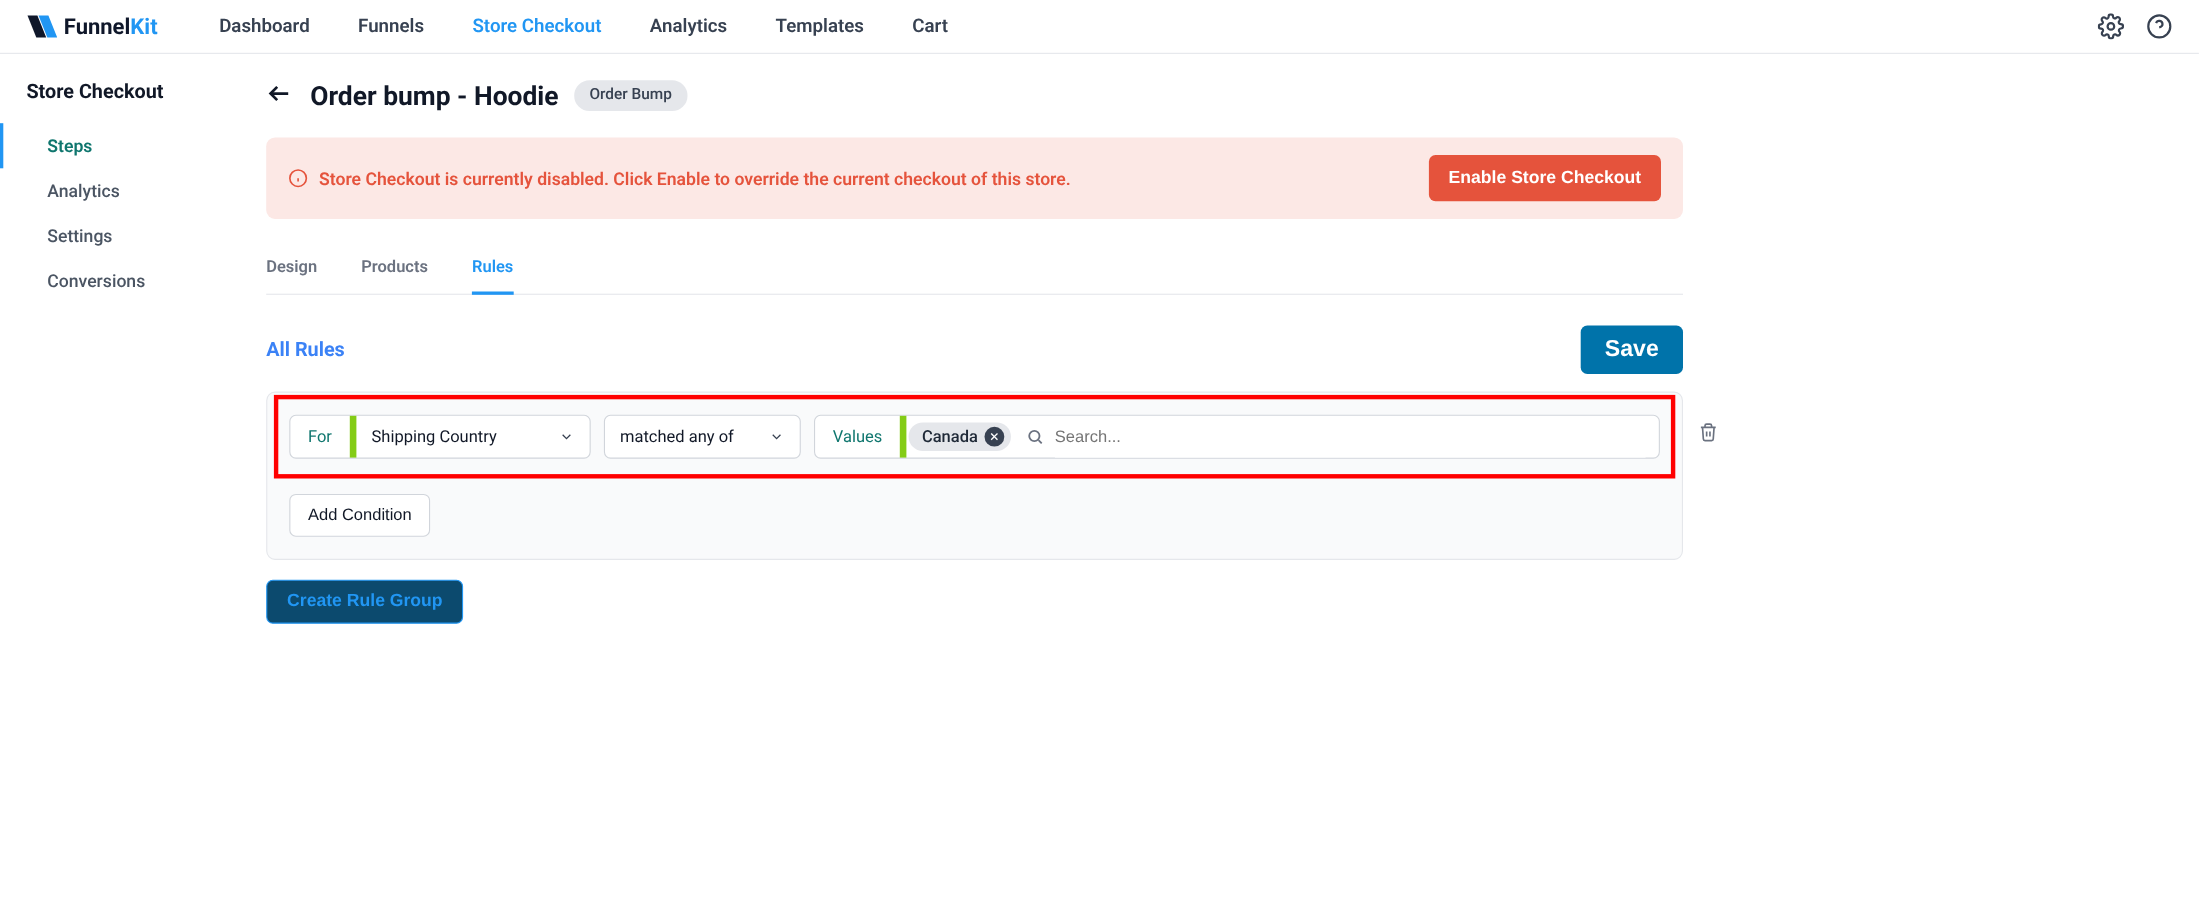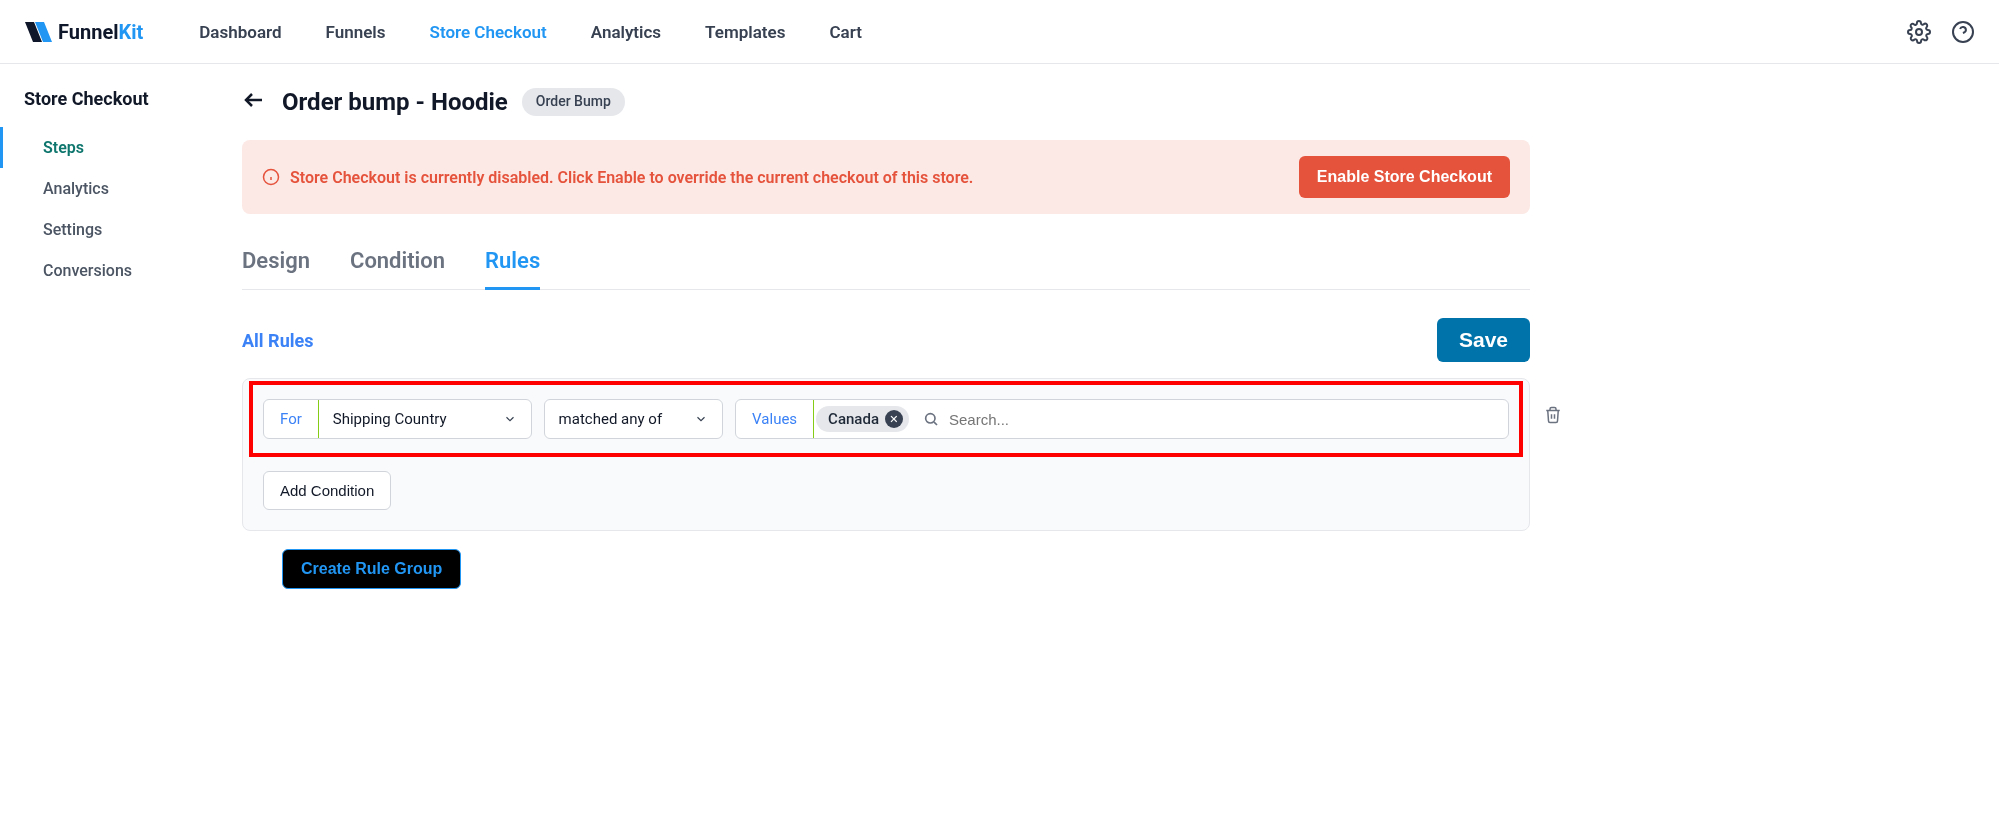--- a/index.html
+++ b/index.html
@@ -7,21 +7,21 @@
       font-family: -apple-system, BlinkMacSystemFont, "Segoe UI", Roboto, sans-serif;
       background: #fff;
       color: #1f2937;
     }
 
     
     .topnav {
       display: flex;
       align-items: center;
       padding: 0 24px;
-      height: 64px;
+      height: 49px;
       border-bottom: 1px solid #e5e7eb;
     }
     .logo {
       display: flex;
       align-items: center;
       gap: 6px;
       font-weight: 700;
       font-size: 20px;
       margin-right: 56px;
     }
@@ -169,21 +169,21 @@
 
     
     .tabs {
       display: flex;
       gap: 40px;
       border-bottom: 1px solid #e5e7eb;
       margin-bottom: 28px;
     }
     .tab {
       padding: 10px 0 14px;
-      font-size: 22px;
+      font-size: 15px;
       font-weight: 600;
       color: #6b7280;
       cursor: pointer;
       border-bottom: 3px solid transparent;
       margin-bottom: -1px;
     }
     .tab.active {
       color: #2196f3;
       border-bottom-color: #2196f3;
     }
@@ -230,23 +230,23 @@
 
     .input-group {
       display: flex;
       background: #fff;
       border: 1px solid #d1d5db;
       border-radius: 6px;
       align-items: stretch;
     }
     .input-label {
       padding: 10px 16px;
-      color: #3b82f6;
-      font-size: 15px;
-      border-right: 1px solid #84cc16;
+      color: #0f766e;
+      font-size: 15px;
+      border-right: 6px solid #84cc16;
       display: flex;
       align-items: center;
     }
     .select {
       display: flex;
       align-items: center;
       padding: 10px 14px;
       gap: 56px;
       cursor: pointer;
       font-size: 15px;
@@ -317,29 +317,28 @@
       background: #fff;
       border: 1px solid #d1d5db;
       padding: 10px 16px;
       border-radius: 6px;
       font-size: 15px;
       font-weight: 500;
       cursor: pointer;
       color: #111827;
     }
     .btn-outline-blue {
-      background: #000000;
+      background: #0c4a6e;
       border: 1.5px solid #2196f3;
       color: #2196f3;
       padding: 10px 18px;
       border-radius: 6px;
       font-size: 16px;
       font-weight: 600;
       cursor: pointer;
-      margin-left: 40px;
     }
 
     .rule-outer-wrap {
       position: relative;
     }
   </style>
 </head>
 <body>
 
 <div class="topnav">
@@ -409,21 +408,21 @@
             <line x1="12" y1="12" x2="12" y2="16"></line>
           </svg>
       </span>
       <span class="alert-text">Store Checkout is currently disabled. Click Enable to override the current checkout of this store.</span>
       <button class="btn-primary-orange">Enable Store Checkout</button>
     </div>
 
     
     <div class="tabs">
       <div class="tab">Design</div>
-      <div class="tab">Condition</div>
+      <div class="tab">Products</div>
       <div class="tab active">Rules</div>
     </div>
 
     
     <div class="rules-header">
       <div class="rules-title">All Rules</div>
       <button class="btn-save">Save</button>
     </div>
 
     <div class="rule-outer-wrap">

